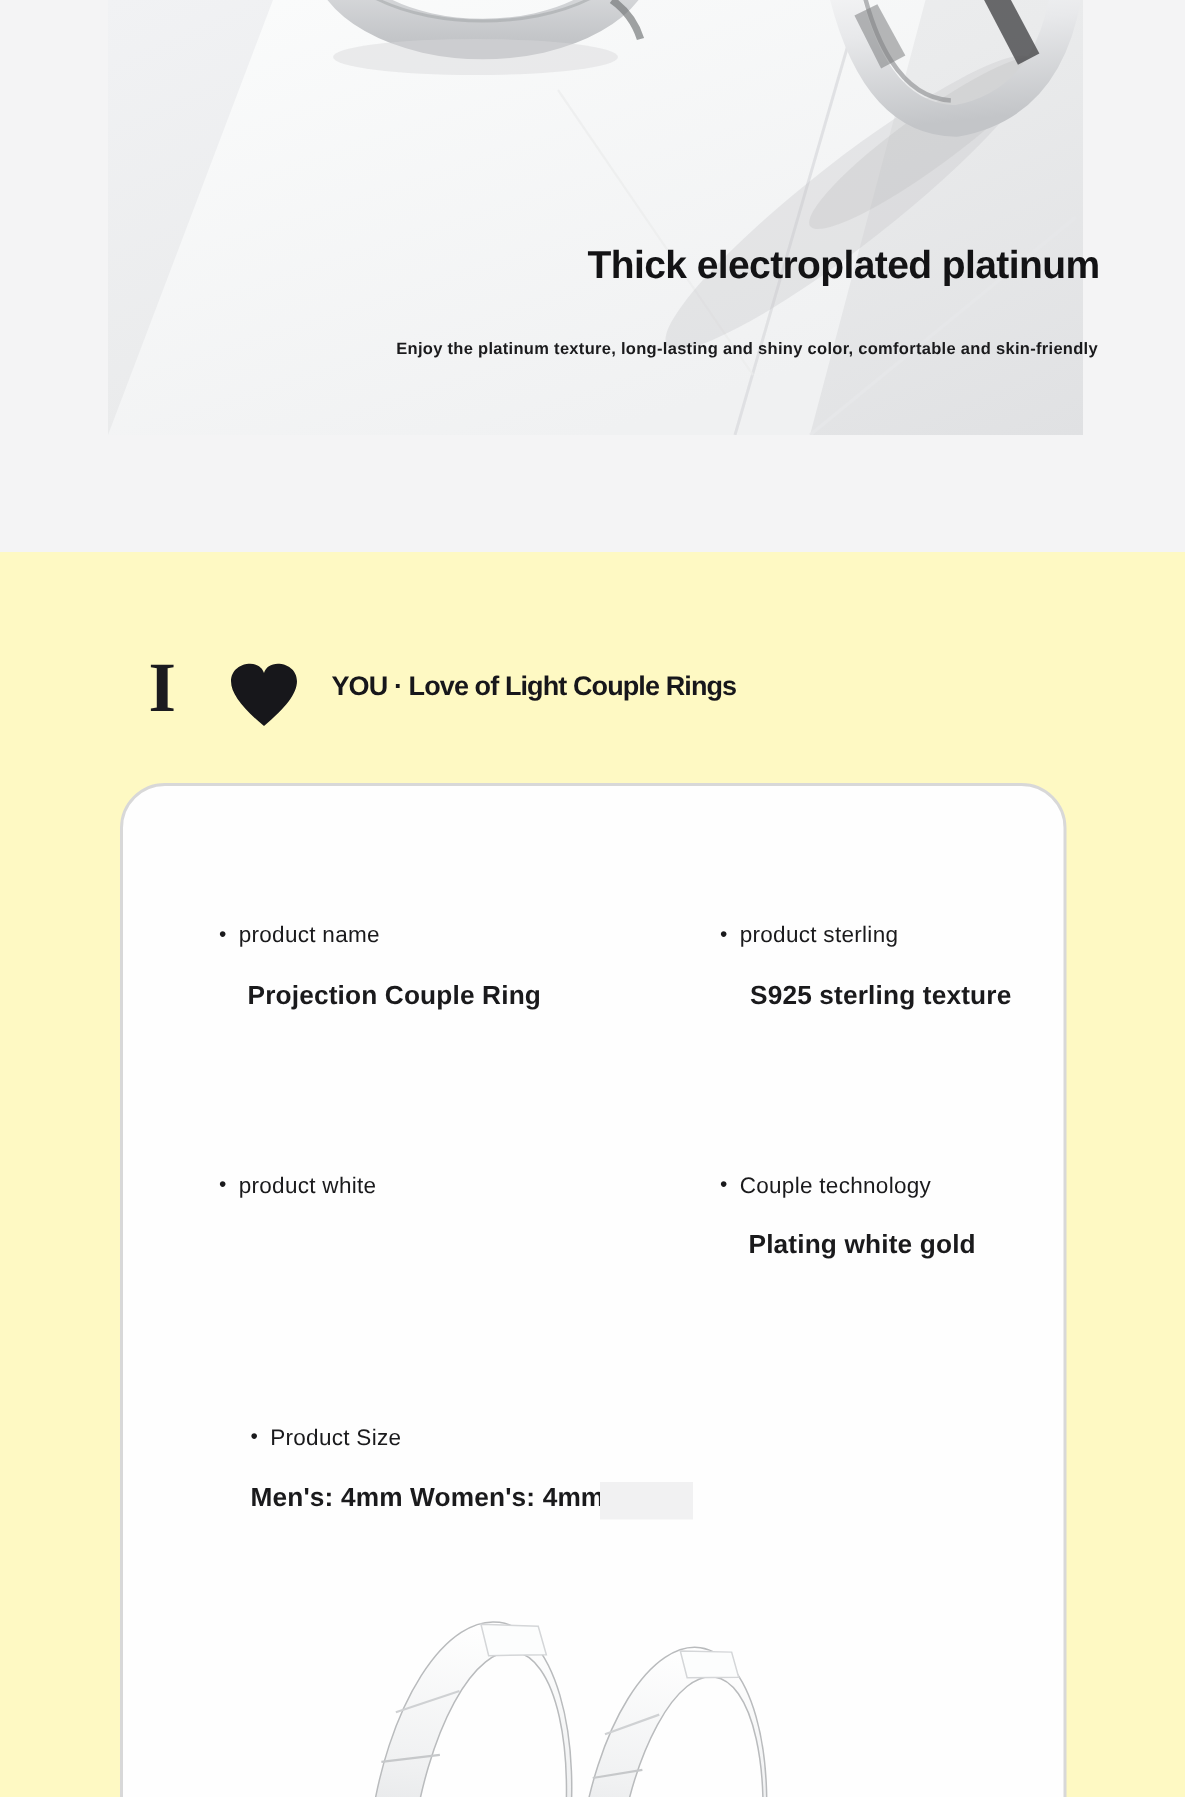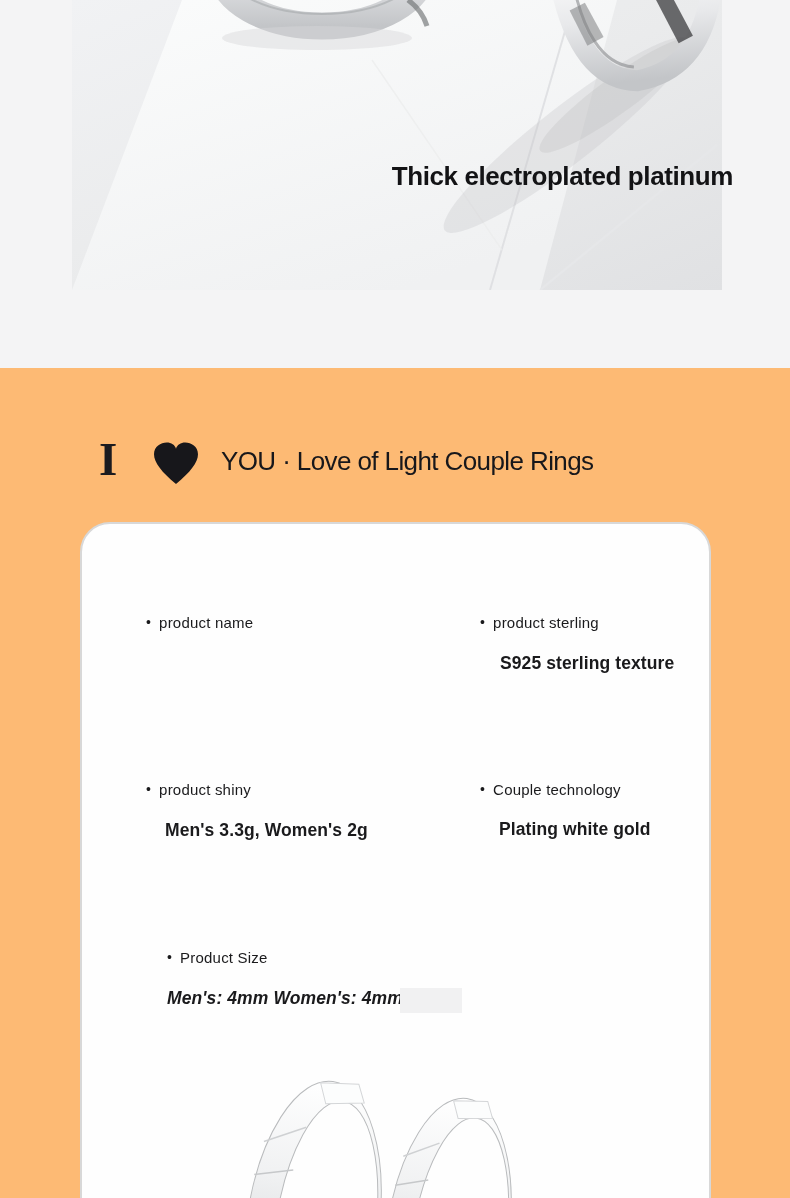--- a/index.html
+++ b/index.html
@@ -1,37 +1,37 @@
 <!DOCTYPE html>
 <html><head>
 <meta charset="utf-8">
 <style>
   * { margin:0; padding:0; box-sizing:border-box; }
   html,body { background:#ffffff; }
   .page {
     position:relative; width:790px; height:1198px; overflow:hidden;
-    background:#fdba74; font-family:"Liberation Sans", sans-serif; color:#151518;padding-left:48px;
+    background:#fef9c3; font-family:"Liberation Sans", sans-serif; color:#151518;padding-left:48px;
   }
   .top-band { position:absolute; left:0; top:0; width:790px; height:368px; background:#f4f4f5; }
   .hero { position:absolute; left:72px; top:0; width:650px; height:290px; overflow:hidden; }
   .hero-title {
     position:absolute; top:161px; right:57px; font-size:26px; font-weight:700;
     letter-spacing:-0.4px; color:#131315; white-space:nowrap; z-index:3;
   }
   .hero-subtitle {
     position:absolute; top:227px; right:58px; font-size:11px; font-weight:700;
     letter-spacing:0.2px; color:#1a1a1c; white-space:nowrap; z-index:3;
   }
   .headline-i {
     position:absolute; left:99px; top:436px; font-family:"Liberation Serif", serif;
     font-weight:600; font-size:47px; line-height:1; color:#1b1b1f;
   }
   .heart { position:absolute; left:149px; top:442px; width:54px; height:43px; }
   .headline-text {
-    position:absolute; left:221px; top:448px; font-size:26px; font-weight:400;
+    position:absolute; left:221px; top:448px; font-size:18px; font-weight:700;
     letter-spacing:-0.6px; line-height:1; color:#17171b; white-space:nowrap;
   }
   .card {
     position:absolute; left:80px; top:522px; width:631px; height:730px;
     background:#fefefe; border:2px solid #d8d8d8; border-radius:30px;
   }
   .spec-label {
     position:absolute; font-size:15px; font-weight:400; letter-spacing:0.2px;
     color:#1a1a1c; white-space:nowrap; line-height:18px;
   }
@@ -89,52 +89,53 @@
       <g transform="rotate(-6 560 30)">
         <path d="M 492 -45 C 496 38 520 76 560 81 C 612 77 641 38 649 -35" fill="none" stroke="url(#silverG)" stroke-width="21" stroke-linecap="round"></path>
         <path d="M 505 -42 C 508 28 528 62 558 67" fill="none" stroke="#8f9194" stroke-width="3" opacity="0.65"></path>
         <polygon points="586,0 603,0 620,42 605,48" fill="#4a4b4d" opacity="0.82"></polygon>
         <polygon points="500,4 516,-2 531,34 514,41" fill="#7d7f82" opacity="0.55"></polygon>
       </g>
     </svg>
   </div>
 
   <div class="hero-title">Thick electroplated platinum</div>
+  <div class="hero-subtitle">Enjoy the platinum texture, long-lasting and shiny color, comfortable and skin-friendly</div>
 
   <div class="headline-i">I</div>
   <svg class="heart" viewBox="0 0 48 44">
     <path d="M24 43 C 9.5 31, 1.5 21, 1.5 12.5 C 1.5 4.5, 8.5 0.5, 14.5 0.5 C 19.3 0.5, 22.9 3, 24 6.8 C 25.1 3, 28.7 0.5, 33.5 0.5 C 39.5 0.5, 46.5 4.5, 46.5 12.5 C 46.5 21, 38.5 31, 24 43 Z" fill="#17171b"></path>
   </svg>
   <div class="headline-text">YOU · Love of Light Couple Rings</div>
 
   <div class="card"></div>
 
   <div class="spec-label" style="left:146px; top:613px;">
     <span class="bullet">•</span><span>product name</span>
   </div>
+  <div class="spec-value" style="left:165px; top:653px;">Projection Couple Ring</div>
 
   <div class="spec-label" style="left:480px; top:613px;">
     <span class="bullet">•</span><span>product sterling</span>
   </div>
   <div class="spec-value" style="left:500px; top:653px;">S925 sterling texture</div>
 
   <div class="spec-label" style="left:146px; top:780px;">
-    <span class="bullet">•</span><span>product shiny</span>
+    <span class="bullet">•</span><span>product white</span>
   </div>
-  <div class="spec-value" style="left:165px; top:820px;">Men's 3.3g, Women's 2g</div>
 
   <div class="spec-label" style="left:480px; top:780px;">
     <span class="bullet">•</span><span>Couple technology</span>
   </div>
   <div class="spec-value" style="left:499px; top:819px;">Plating white gold</div>
 
   <div class="spec-label" style="left:148px; top:948px;margin-left:19px;">
     <span class="bullet">•</span><span>Product Size</span>
   </div>
-  <div class="spec-value" style="left:167px; top:988px;font-style:italic;">Men's: 4mm Women's: 4mm</div>
+  <div class="spec-value" style="left:167px; top:988px;">Men's: 4mm Women's: 4mm</div>
   <div class="artifact-box"></div>
 
   <svg class="rings-bottom" viewBox="0 0 340 120">
     <defs>
       <linearGradient id="ringG" x1="0" y1="0" x2="0" y2="1">
         <stop offset="0" stop-color="#ffffff"></stop>
           <stop offset="0.35" stop-color="#f0f1f2"></stop>
         <stop offset="0.7" stop-color="#d7d9db"></stop>
           <stop offset="1" stop-color="#c8cacc"></stop>
       </linearGradient>

